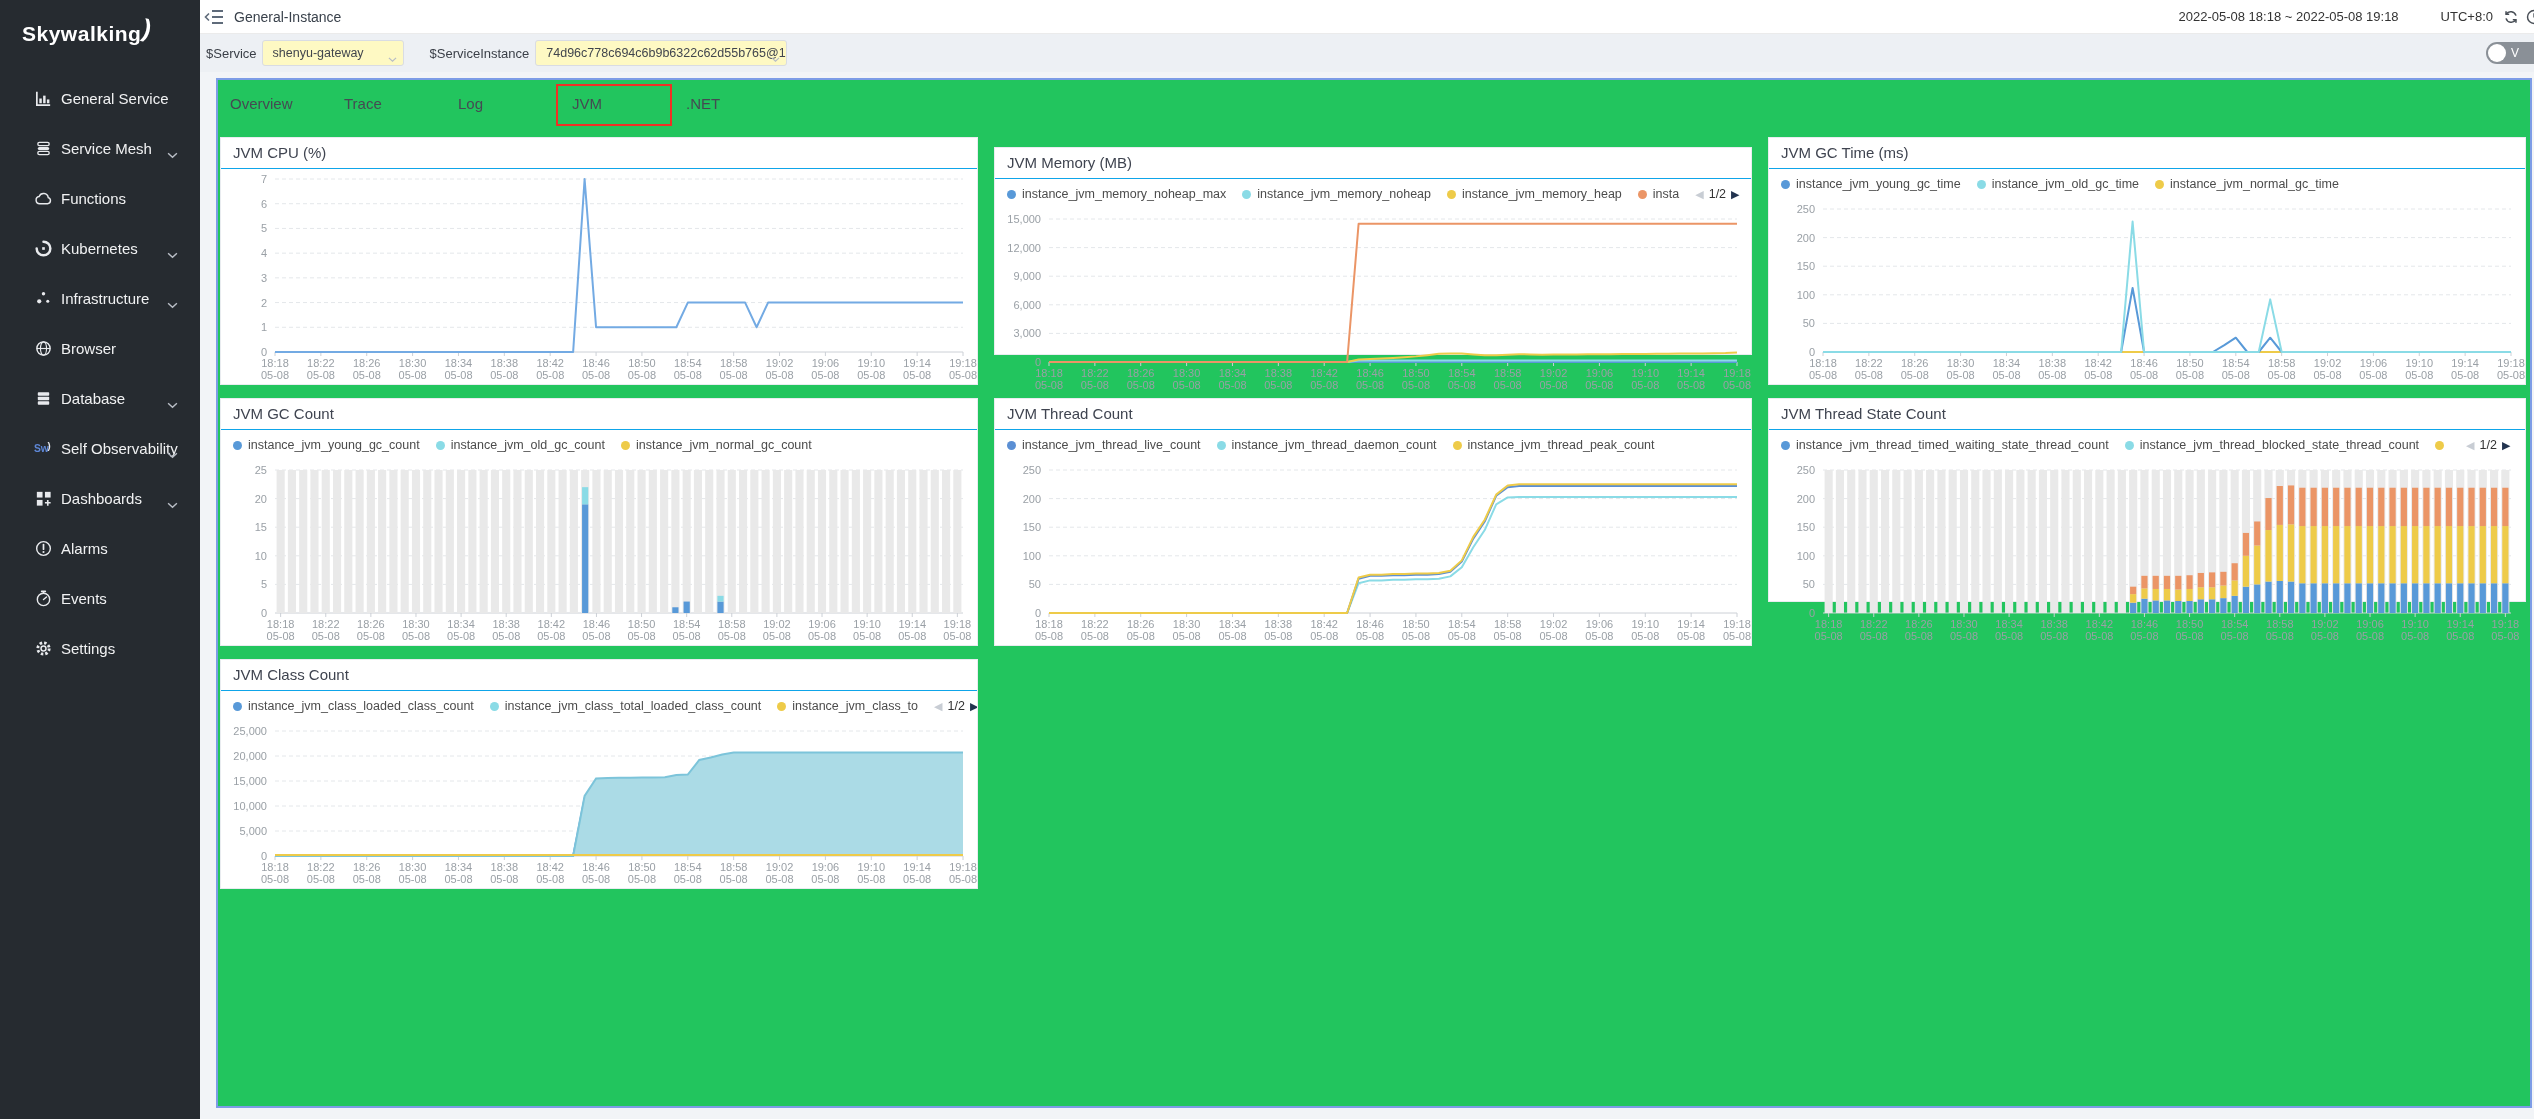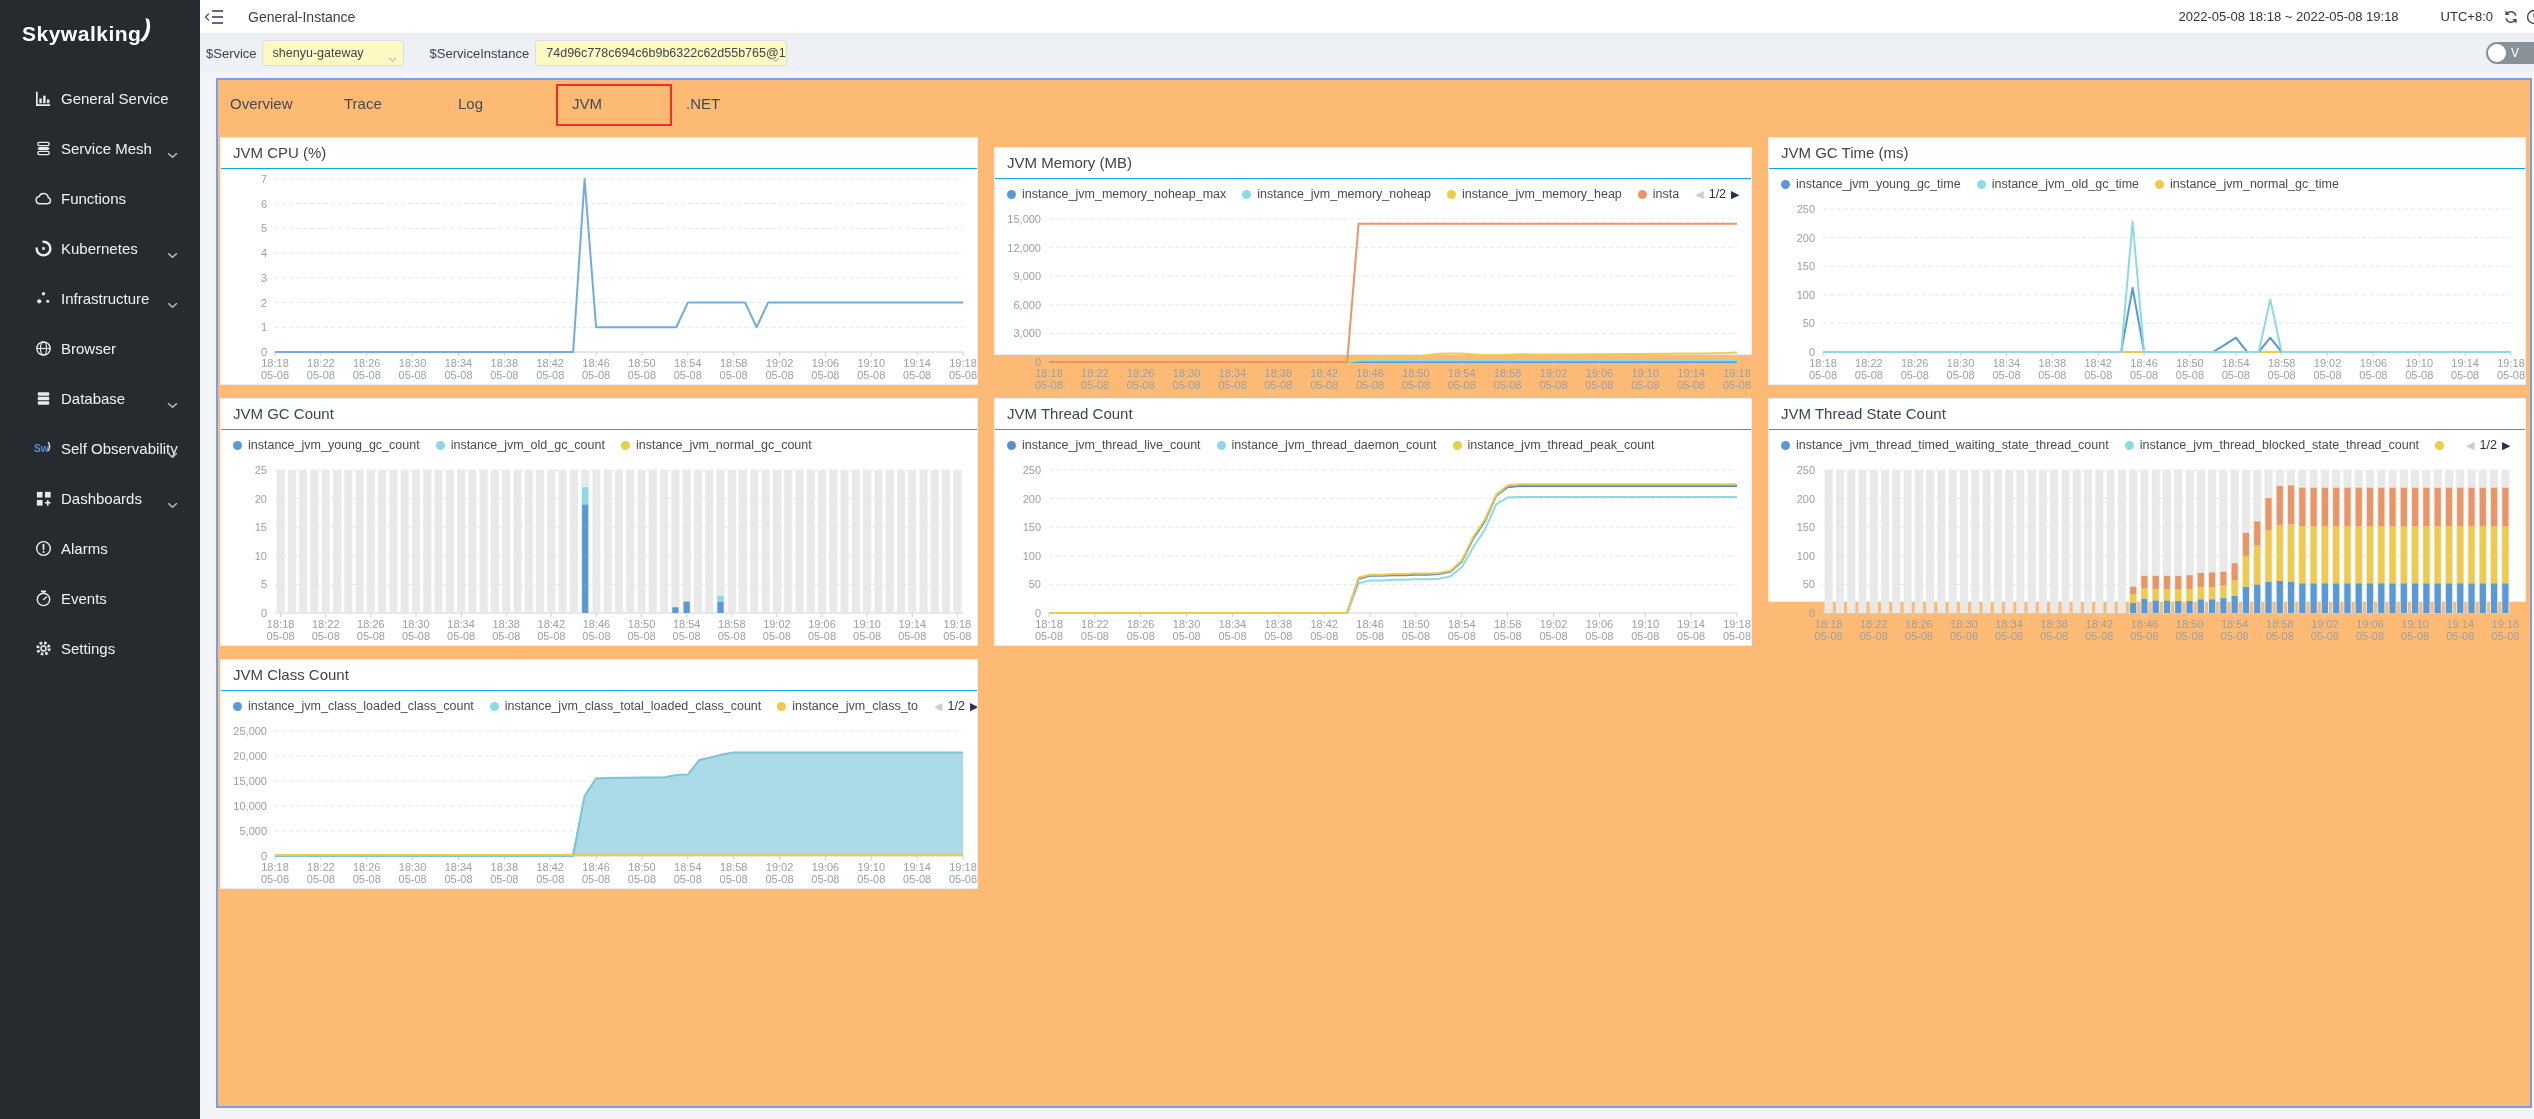--- a/index.html
+++ b/index.html
@@ -14,41 +14,41 @@
   .menu{margin-top:26px;}
   .mitem{position:relative;height:50px;display:flex;align-items:center;padding-left:34px;color:#f1f2f3;font-size:15px;cursor:pointer;}
   .micon{width:20px;height:20px;margin-right:7px;display:inline-flex;align-items:center;}
   .micon svg{width:19px;height:19px;}
   .mchev{position:absolute;right:22px;top:22px;width:11px;height:7px;}
   .mchev svg{width:11px;height:7px;}
 
   
   .topbar{position:absolute;left:200px;top:0;width:2334px;height:34px;background:#fff;border-bottom:1px solid #ebebeb;display:flex;align-items:center;box-sizing:border-box;z-index:3;}
   .foldicon{margin-left:4px;width:20px;height:18px;cursor:pointer;}
-  .ptitle{margin-left:24px;font-size:14px;color:#39414b;}
+  .ptitle{margin-left:10px;font-size:14px;color:#39414b;}
   .tspacer{flex:1;}
   .trange{font-size:13px;color:#333;cursor:pointer;}
   .tz{font-size:13px;color:#333;margin-left:42px;cursor:pointer;}
   .ric{margin-left:9px;width:18px;height:18px;cursor:pointer;}
   .cic{margin-left:5px;width:18px;height:18px;margin-right:-9px;cursor:pointer;}
 
   
   .filterbar{position:absolute;left:200px;top:34px;width:2334px;height:38px;background:#edf0f4;display:flex;align-items:center;box-sizing:border-box;z-index:3;}
   .flabel{font-size:13px;color:#3a3f47;margin-left:6px;}
   .select{position:relative;height:26px;margin-left:5px;background:#fef9c3;border:1px solid #d9dce3;border-radius:3px;display:flex;align-items:center;padding:0 20px 0 10px;font-size:12.5px;color:#41454d;box-sizing:border-box;cursor:pointer;white-space:nowrap;overflow:hidden;}
   .sel-service{width:142px;}
   .sel-instance{width:252px;margin-left:6px;}
   .selchev{position:absolute;right:6px;top:10px;width:9px;height:6px;}
   .gap24{width:20px;}
   .toggle{position:absolute;right:-30px;top:8px;width:78px;height:22px;border-radius:11px;background:#8a9097;display:flex;align-items:center;padding-left:2px;box-sizing:border-box;cursor:pointer;}
   .knob{width:18px;height:18px;border-radius:50%;background:#fff;}
   .toggle-label{color:#fff;font-size:12px;margin-left:5px;}
 
   
-  .panel{position:absolute;left:216px;top:78px;width:2316px;height:1030px;background:#fdba74;border:2px solid #7d9ce6;box-sizing:border-box;z-index:2;}
+  .panel{position:absolute;left:216px;top:78px;width:2316px;height:1030px;background:#22c55e;border:2px solid #7d9ce6;box-sizing:border-box;z-index:2;}
   .tabs{display:flex;height:46px;align-items:center;padding-left:12px;}
   .tab{position:relative;width:114px;font-size:15px;color:#454a52;cursor:pointer;}
   .tab.active::after{content:'';position:absolute;left:-16px;top:-11px;width:112px;height:38px;border:2px solid #f03024;}
 
   
   .card{position:absolute;width:758px;background:#fff;border:1px solid #e9ecf0;box-sizing:border-box;display:flex;flex-direction:column;}
   .c0{left:2px;top:57px;height:248px;}
   .c1{left:776px;top:67px;height:208px;}
   .c2{left:1550px;top:57px;height:248px;}
   .c3{left:2px;top:318px;height:248px;}

